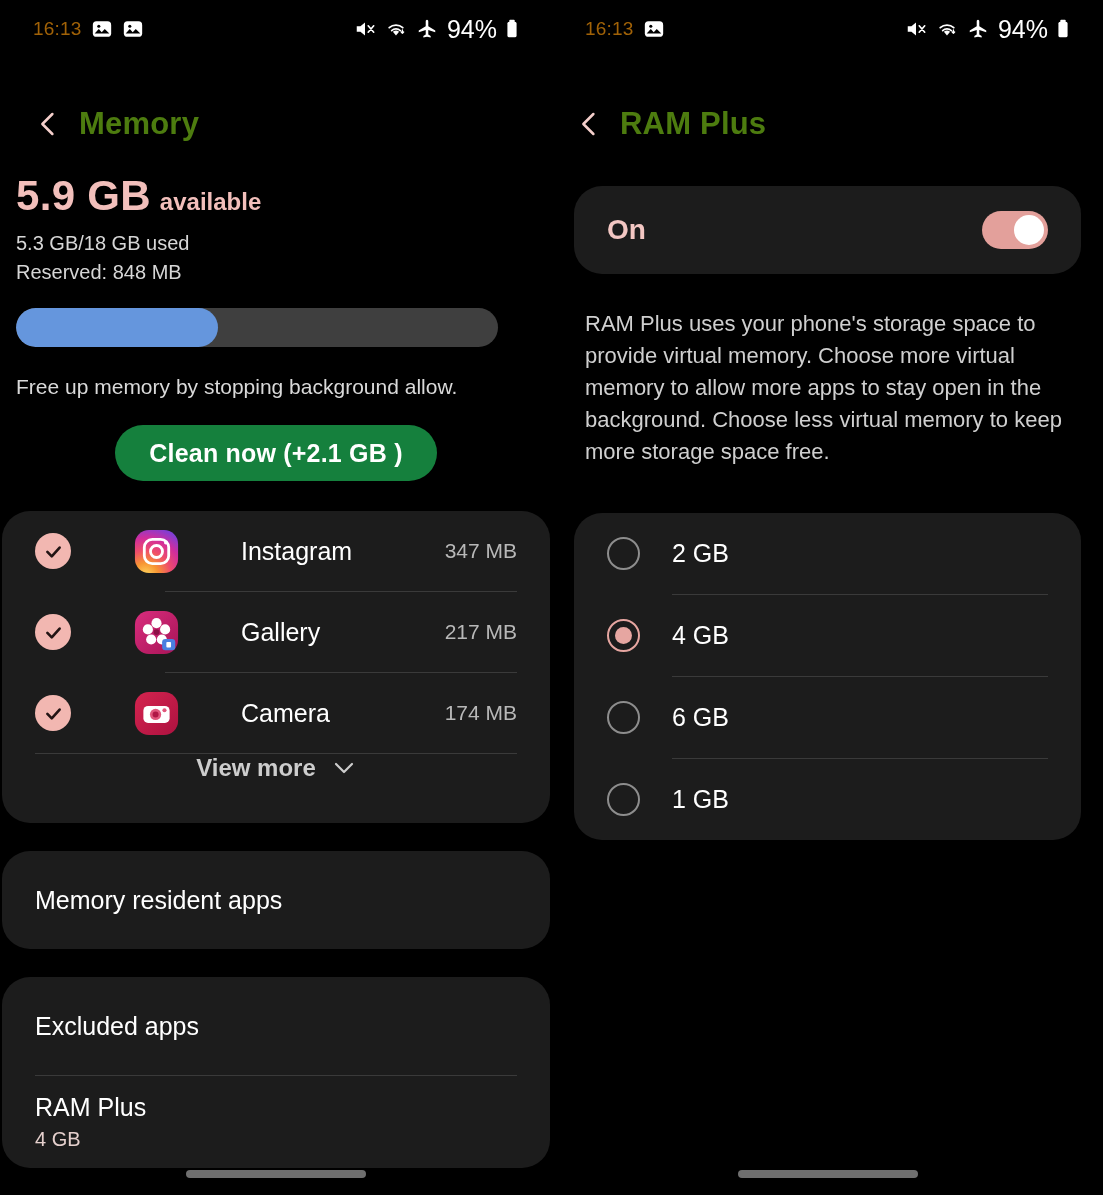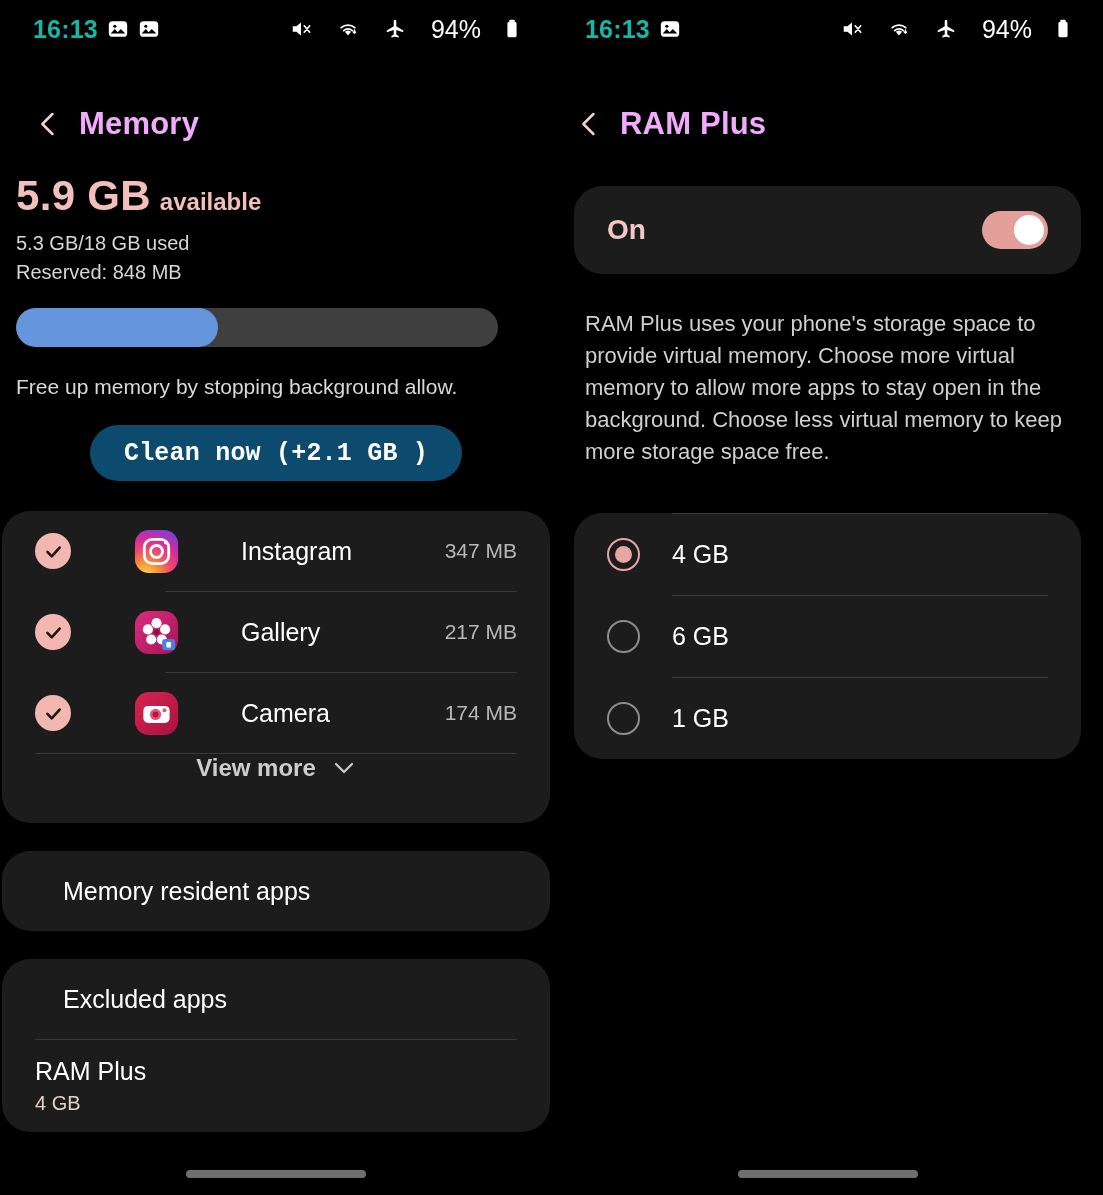--- a/index.html
+++ b/index.html
@@ -14,51 +14,51 @@
   .panel-left  { width: 552px; }
   .panel-right { width: 551px; }
 
   
   .statusbar {
     height: 58px; display: flex; align-items: center;
     justify-content: space-between; padding: 0 33px;
     color: #ffffff;
   }
   .sb-left { display: flex; align-items: center; gap: 9px; }
-  .sb-time { font-size: 25px; letter-spacing: .2px; color:#14b8a6;font-weight:bold; }
-  .sb-right { display: flex; align-items: center; gap: 24px; }
+  .sb-time { font-size: 19px; letter-spacing: .2px; color:#a16207; }
+  .sb-right { display: flex; align-items: center; gap: 8px; }
   .sb-right .pct { font-size: 25px; color: #fff; margin-left: 1px; }
   .ic { display:inline-block; line-height:0; }
 
   
   .header { display: flex; align-items: center; gap: 16px; padding: 36px 33px 0 33px; height: 96px; }
   .back-chevron { width: 30px; height: 30px; flex: none; }
   .header-title { font-size: 31px; font-weight: 700; letter-spacing: .2px; }
-  .pinktitle { color: #f0abfc; }
+  .pinktitle { color: #4d7c0f; }
 
   
   .mem-summary { padding: 0 16px; }
   .mem-avail { display: flex; align-items: baseline; gap: 9px; margin-top: 18px; }
   .mem-avail .big { font-size: 42px; font-weight: 700; color: #f2bfbb; letter-spacing: .3px; }
   .mem-avail .small { font-size: 24px; font-weight: 700; color: #f2bfbb; }
   .mem-line { font-size: 20px; color: #d6d6d6; margin-top: 10px; line-height: 1.35; }
   .mem-line.second { margin-top: 2px; }
 
   .bar-track {
     margin-top: 22px; width: 482px; height: 39px;
     background: #3f3f3f; border-radius: 20px; overflow: hidden;
   }
   .bar-fill { height: 100%; background: #6596dd; border-radius: 20px; }
 
   .hint { font-size: 21px; color: #d9d9d9; margin-top: 28px; }
 
   .clean-wrap { display: flex; justify-content: center; margin-top: 26px; }
   .clean-btn {
-    background: #0c4a6e; color: #ffffff; border: none;
-    font-family: Liberation Mono, monospace;
+    background: #15803d; color: #ffffff; border: none;
+    font-family: Liberation Sans, sans-serif;
     font-size: 25px; font-weight: 700; letter-spacing: .2px;
     padding: 0 34px; height: 56px; border-radius: 28px; cursor: pointer;
   }
 
   
   .card {
     background: #1c1c1c; border-radius: 28px;
     margin: 0 2px 0 2px;
   }
   .card-apps { margin-top: 30px; height: 312px; padding: 0 0; }
@@ -74,21 +74,21 @@
   .appsize { font-size: 21px; color: #b8b8b8; }
   .row-sep { height: 1px; background: #3a3a3a; margin: 0 33px 0 163px; }
   .row-sep.full { margin-left: 33px; margin-right: 33px; }
   .viewmore {
     display: flex; justify-content: center; gap: 16px;
     height: 72px; cursor: pointer;
   }
   .viewmore span { font-size: 24px; color: #cdcdcd; font-weight: 700; }
 
   .card-simple { margin-top: 28px; padding: 0 33px; }
-  .simple-row { display: flex; align-items: center; height: 80px; margin-left: 28px; }
+  .simple-row { display: flex; align-items: center; height: 98px; }
   .simple-label { font-size: 25px; color: #ffffff; }
   .two-line { display: flex; flex-direction: column; justify-content: center; height: 92px; gap: 6px; }
   .two-line .sub { font-size: 20px; color: #e5d0cd; }
 
   
   .toggle-card {
     margin: 32px 22px 0 22px; height: 88px; background: #1c1c1c;
     border-radius: 28px; display: flex; align-items: center;
     justify-content: space-between; padding: 0 33px;
   }
@@ -384,20 +384,24 @@
     <div class="toggle-card">
       <span class="toggle-label">On</span>
       <span class="switch">
         <span class="knob"></span>
       </span>
     </div>
 
     <div class="desc">RAM Plus uses your phone's storage space to provide virtual memory. Choose more virtual memory to allow more apps to stay open in the background. Choose less virtual memory to keep more storage space free.</div>
 
     <div class="radio-card">
+      <div class="radio-row">
+        <span class="radio"></span>
+        <span class="radio-label">2 GB</span>
+      </div>
       <div class="radio-sep"></div>
       <div class="radio-row">
         <span class="radio sel"></span>
         <span class="radio-label">4 GB</span>
       </div>
       <div class="radio-sep"></div>
       <div class="radio-row">
         <span class="radio"></span>
         <span class="radio-label">6 GB</span>
       </div>

